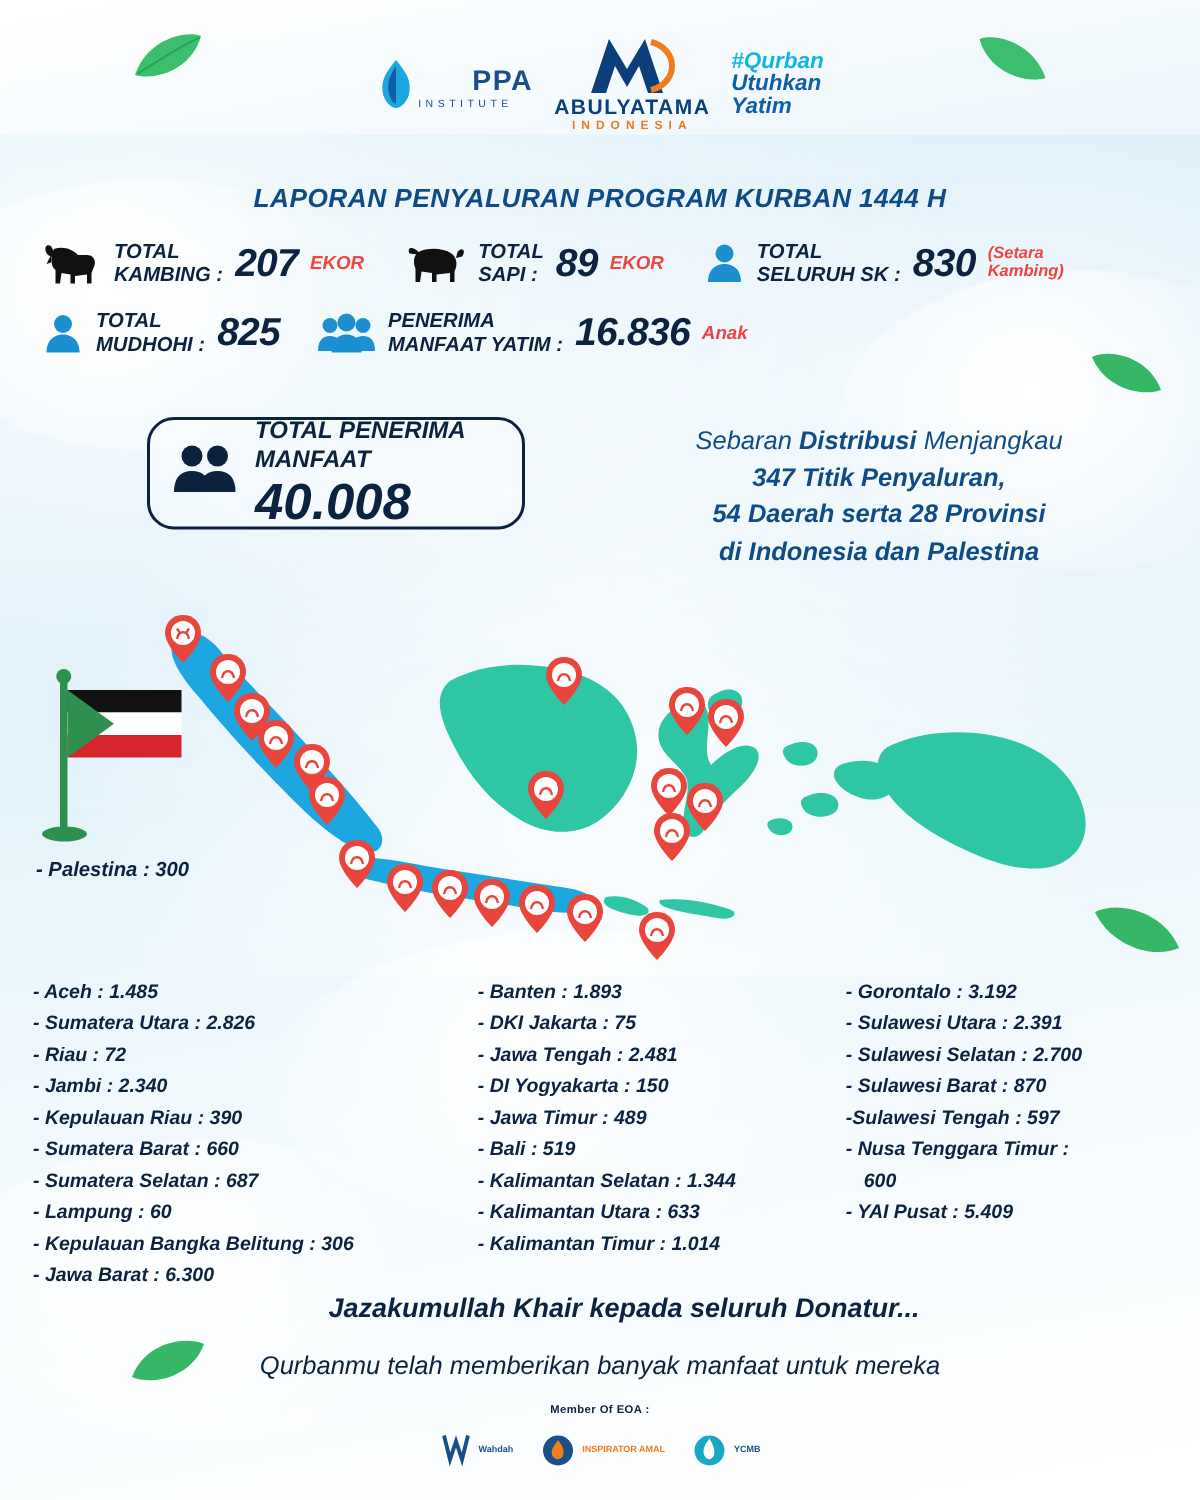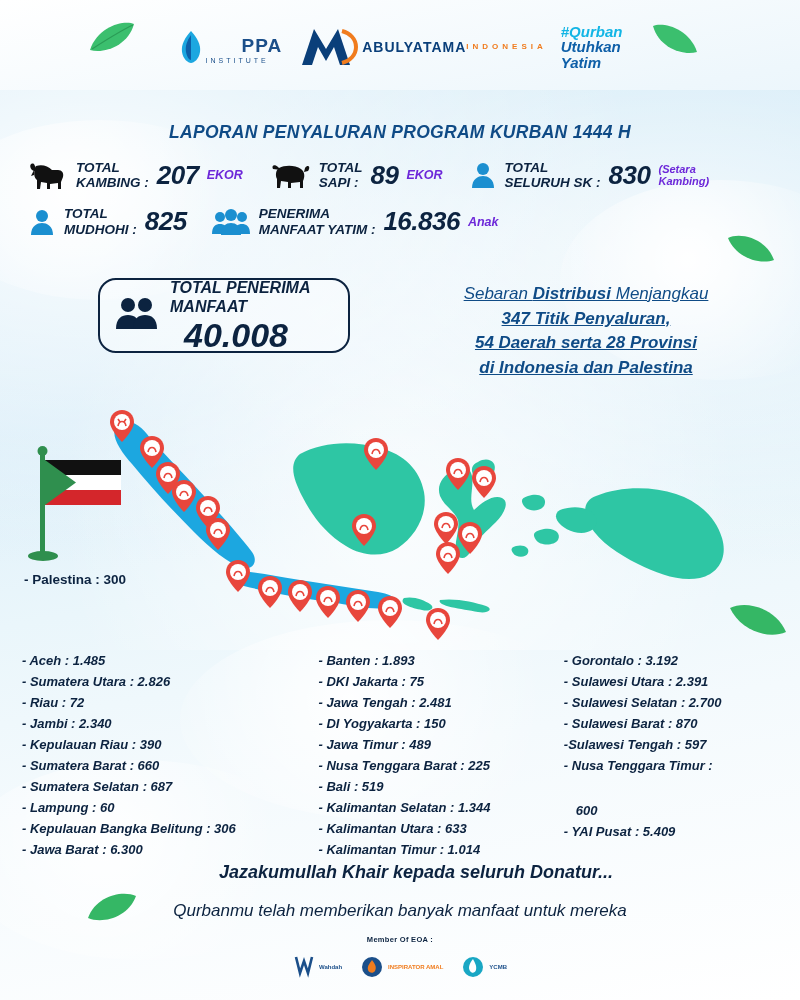--- a/index.html
+++ b/index.html
@@ -35,21 +35,21 @@
 
   
   .logos {
     position: absolute; top: 24px; left: 0; right: 0;
     display: flex; justify-content: center; align-items: center; gap: 14px;
   }
   .ppa-logo { display:flex; flex-direction:column; align-items:center; }
   .ppa-mark { display:flex; align-items:flex-end; gap:2px; }
   .ppa-text { font-size: 19px; font-weight: bold; color:#1b4f8a; letter-spacing:1px; line-height:1;margin-left:36px; }
   .ppa-sub { font-size: 7px; letter-spacing: 3px; color:#1b4f8a; margin-top:2px; }
-  .aby-logo { display:flex; align-items:center; }
+  .aby-logo { display:flex; flex-direction:column; align-items:center; }
   .aby-name { font-size: 14px; font-weight: bold; color:#0a3f7a; letter-spacing:1px; line-height:1.05;}
   .aby-sub { font-size: 8px; font-weight:bold; color:#f07c1e; letter-spacing:4px; }
   .hashtag { display:flex; flex-direction:column; line-height:1.02; }
   .hashtag span { font-size: 15px; font-weight: bold; font-style: italic; color:#0e5fa8; }
   .hashtag span.hl { color:#12b5e5; }
 
   
   .title {
     position: absolute; top: 122px; left: 0; right: 0; text-align: center;
     font-size: 17.5px; font-weight: bold; font-style: italic; color: #0f4b86;
@@ -64,66 +64,65 @@
   .stat { display: flex; align-items: center; gap: 8px; }
   .stat .ico { flex: 0 0 auto; display:flex; align-items:center; justify-content:center; }
   .lbl {
     font-size: 13.5px; font-style: italic; font-weight: bold; color: #0c2340;
     line-height: 1.12;
   }
   .num {
     font-size: 26px; font-weight: bold; font-style: italic; color: #0c2340;
     letter-spacing: -0.5px;
   }
-  .unit { font-size: 12.5px; font-weight: bold; font-style: italic; color:#6d28d9; }
+  .unit { font-size: 12.5px; font-weight: bold; font-style: italic; color:#ef4444; }
   .unit.small { font-size: 11px; line-height:1.1; }
 
   
   .penerima-box {
     position: absolute; top: 278px; left: 98px; width: 252px; height: 75px;
     border: 2.5px solid #0c2340; border-radius: 18px;
     display: flex; align-items: center; gap: 10px; padding: 0 14px;
     background: rgba(255,255,255,0.35);
   }
   .penerima-text { display:flex; flex-direction:column; }
   .penerima-text .t {
     font-size: 16px; font-weight: bold; font-style: italic; color:#0c2340; line-height:1.15;
   }
   .penerima-text .big {
     font-size: 34px; font-weight: bold; font-style: italic; color:#0c2340; line-height:1;
     margin-top: 2px;
-    margin-left: 14px;
   }
 
   .sebaran {
     position: absolute; top: 282px; left: 388px; width: 396px; text-align: center;
-    font-size: 17px; font-style: italic; color: #0f4b86; line-height: 1.45; text-decoration: underline;
+    font-size: 17px; font-style: italic; color: #0f4b86; line-height: 1.45;
   }
   .sebaran b { font-weight: bold; }
 
   
   .map-wrap { position: absolute; top: 400px; left: 0; width: 800px; height: 255px; }
   .flag-wrap { position: absolute; left: 26px; top: 440px; width: 110px; height: 130px; }
 
   .palestina-line {
     position: absolute; left: 24px; top: 572px;
-    font-size: 13.5px; font-weight: bold; color:#0c2340;
+    font-size: 13.5px; font-style: italic; font-weight: bold; color:#0c2340;
   }
 
   
   .lists {
     position: absolute; top: 650px; left: 22px; right: 18px;
     display: flex; gap: 12px;
   }
   .col { font-size: 13px; font-style: italic; font-weight: bold; color:#0c2340; line-height: 1.62; }
   .col.c1 { width: 300px; }
   .col.c2 { width: 246px; }
   .col.c3 { width: 230px; }
   .col .it { white-space: nowrap; }
-  .col .ind { display:block; padding-left: 12px; margin-top: 24px; }
+  .col .ind { display:block; padding-left: 12px; }
 
   
   .thanks {
     position: absolute; top: 862px; left: 0; right: 0; text-align: center;
   }
   .thanks .l1 {
     font-size: 18px; font-weight: bold; font-style: italic; color:#0c2340;padding-left:32px;
   }
   .thanks .l2 {
     font-size: 17px; font-style: italic; color:#0c2340; margin-top: 18px;
@@ -468,21 +467,20 @@
     <div class="it">- Lampung : 60</div>
     <div class="it">- Kepulauan Bangka Belitung : 306</div>
     <div class="it">- Jawa Barat : 6.300</div>
   </div>
   <div class="col c2">
     <div class="it">- Banten : 1.893</div>
     <div class="it">- DKI Jakarta : 75</div>
     <div class="it">- Jawa Tengah : 2.481</div>
     <div class="it">- DI Yogyakarta : 150</div>
     <div class="it">- Jawa Timur : 489</div>
-    <div class="it">- Nusa Tenggara Barat : 225</div>
     <div class="it">- Bali : 519</div>
     <div class="it">- Kalimantan Selatan : 1.344</div>
     <div class="it">- Kalimantan Utara : 633</div>
     <div class="it">- Kalimantan Timur : 1.014</div>
   </div>
   <div class="col c3">
     <div class="it">- Gorontalo : 3.192</div>
     <div class="it">- Sulawesi Utara : 2.391</div>
     <div class="it">- Sulawesi Selatan : 2.700</div>
     <div class="it">- Sulawesi Barat : 870</div>

